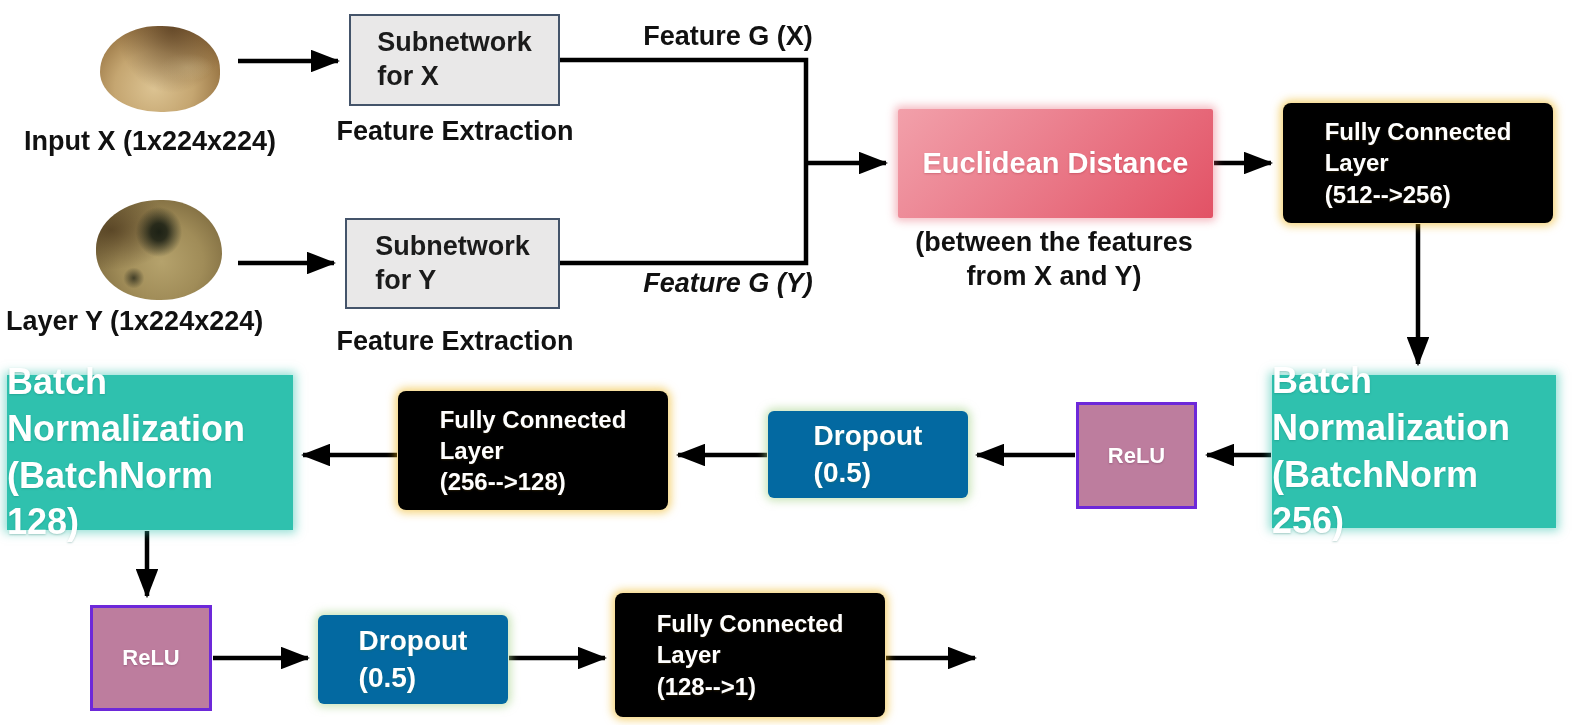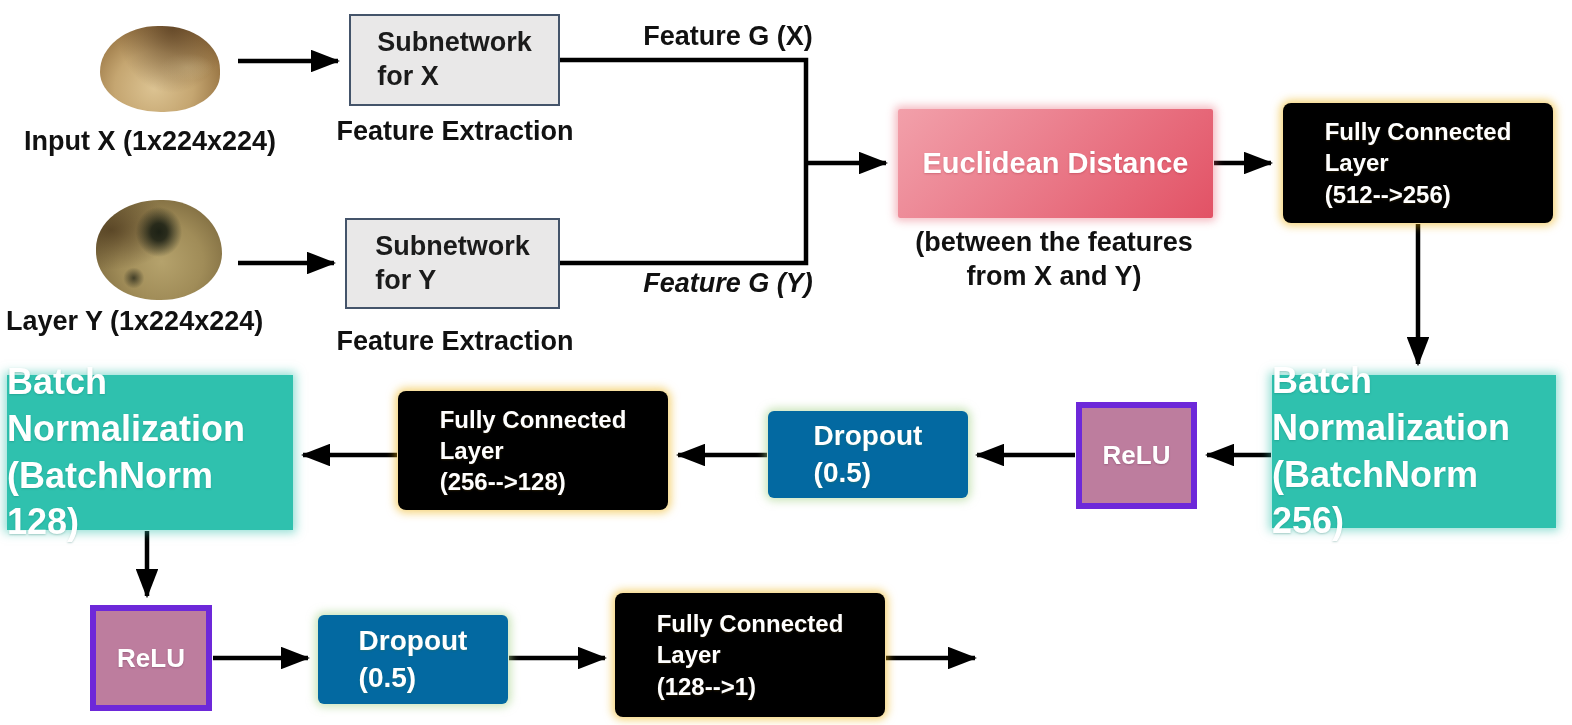--- a/index.html
+++ b/index.html
@@ -20,22 +20,22 @@
            font-size:27px;font-weight:600;line-height:1.25;}
   .goldbox{background:#000000;color:#ffffff;font-weight:700;font-size:24px;line-height:1.3;
            box-shadow:0 0 9px 3px rgba(237,177,14,0.55);border-radius:8px;
            text-shadow:0 1px 2px rgba(120,85,0,0.25);}
   .tealbox{background:#2fc1ae;color:#ffffff;font-weight:700;font-size:36px;line-height:1.3;
            box-shadow:0 0 9px 3px rgba(47,193,174,0.5);border-radius:0;
            text-shadow:0 1px 2px rgba(0,90,80,0.25);}
   .greenbox{background:#0369a1;color:#ffffff;font-weight:800;font-size:28px;line-height:1.3;
            box-shadow:0 0 9px 3px rgba(168,212,142,0.6);border-radius:6px;
            text-shadow:0 1px 2px rgba(70,120,50,0.3);}
-  .purplebox{background:#bd7d9e;border:6px solid #6d28d9;color:#ffffff;
-           font-weight:800;font-size:26px;text-shadow:0 1px 2px rgba(80,30,60,0.3);}
+  .purplebox{background:#bd7d9e;border:3px solid #6d28d9;color:#ffffff;
+           font-weight:800;font-size:22px;text-shadow:0 1px 2px rgba(80,30,60,0.3);}
   .pinkbox{background:linear-gradient(135deg,#f2a0aa 0%,#ec8593 35%,#e25265 100%);
            color:#ffffff;font-weight:700;font-size:29px;
            box-shadow:0 0 9px 3px rgba(230,100,115,0.45);border-radius:2px;
            text-shadow:0 1px 2px rgba(140,30,45,0.3);}
   .orangepill{background:#ee8030;color:#ffffff;font-weight:700;font-size:28px;
            border-radius:34px;box-shadow:0 0 9px 3px rgba(238,128,48,0.55);
            text-shadow:0 1px 2px rgba(140,60,0,0.3);}
 
   
   .seed{position:absolute;z-index:2;}

